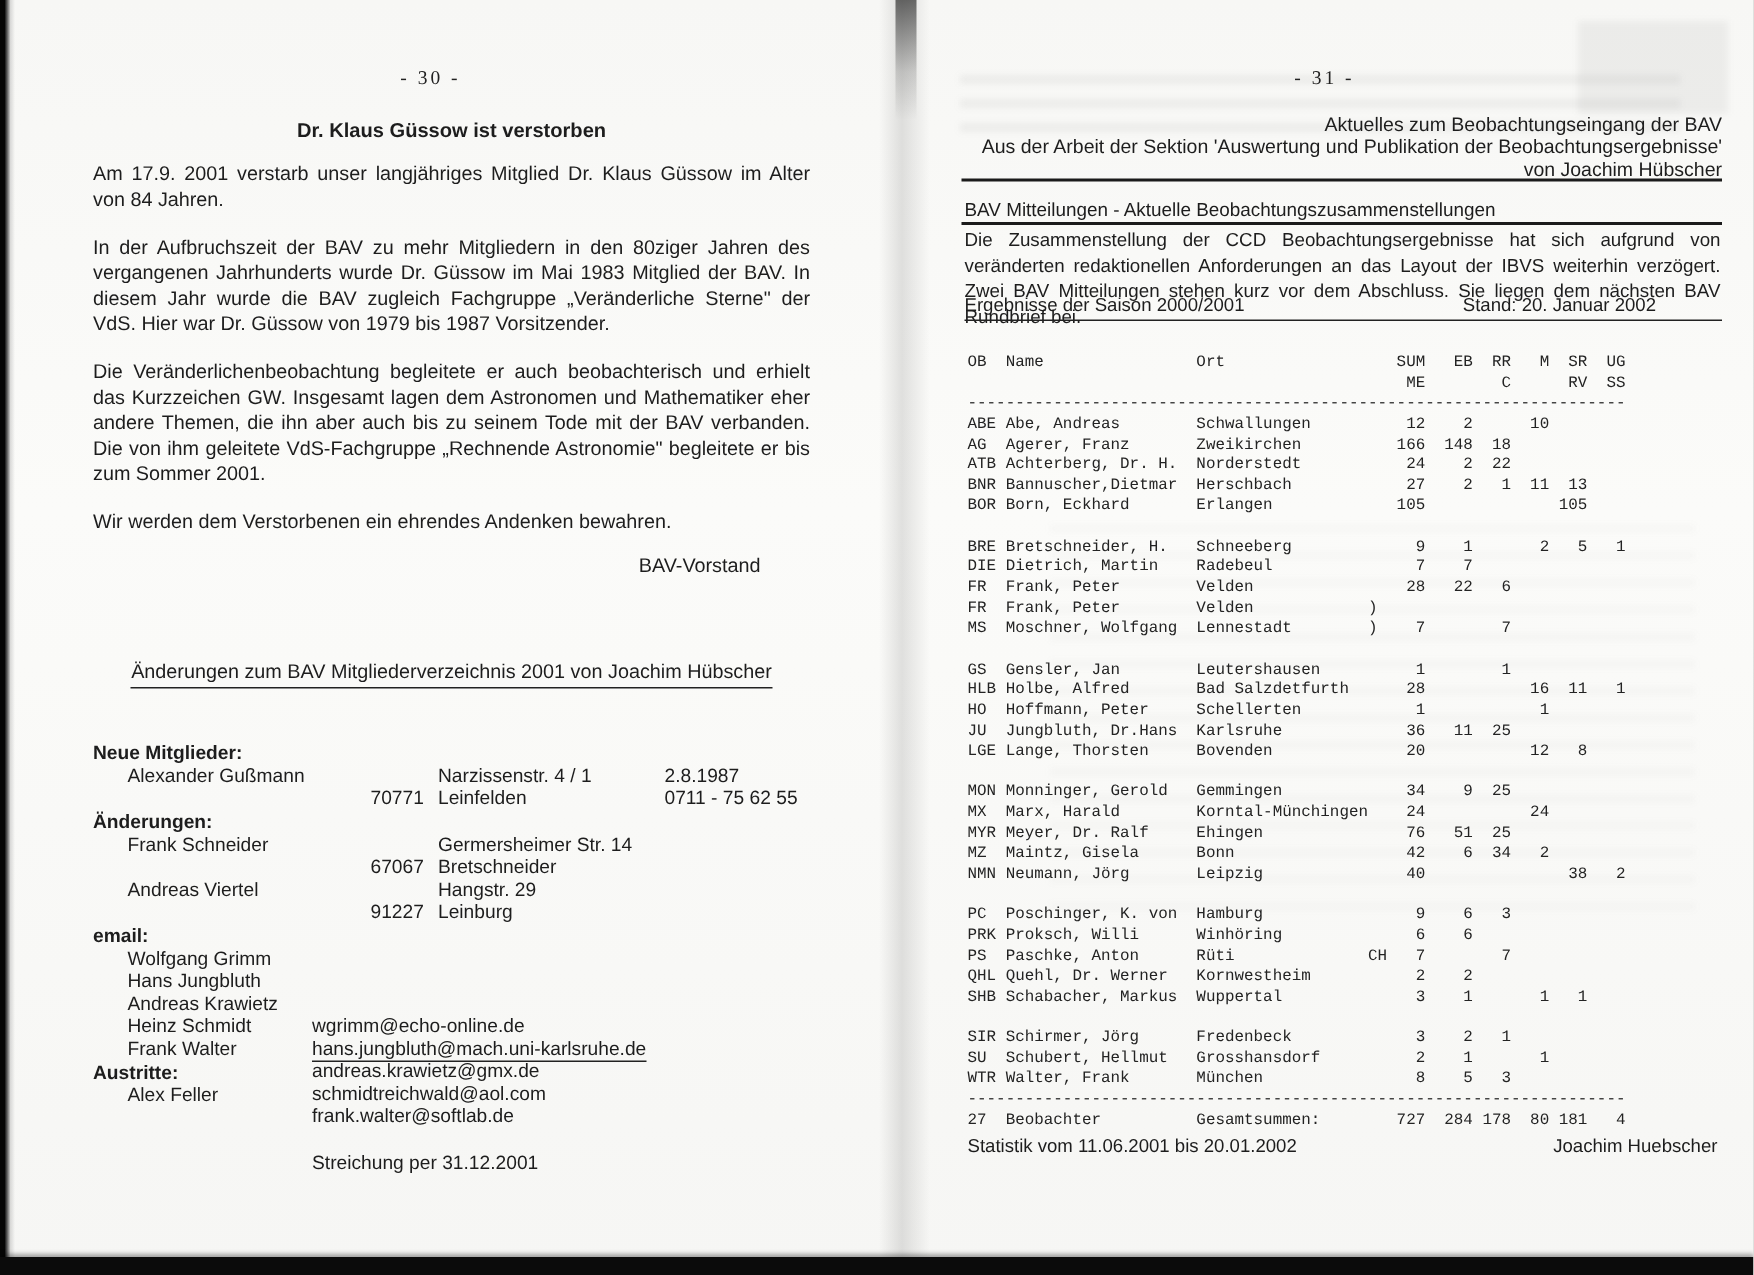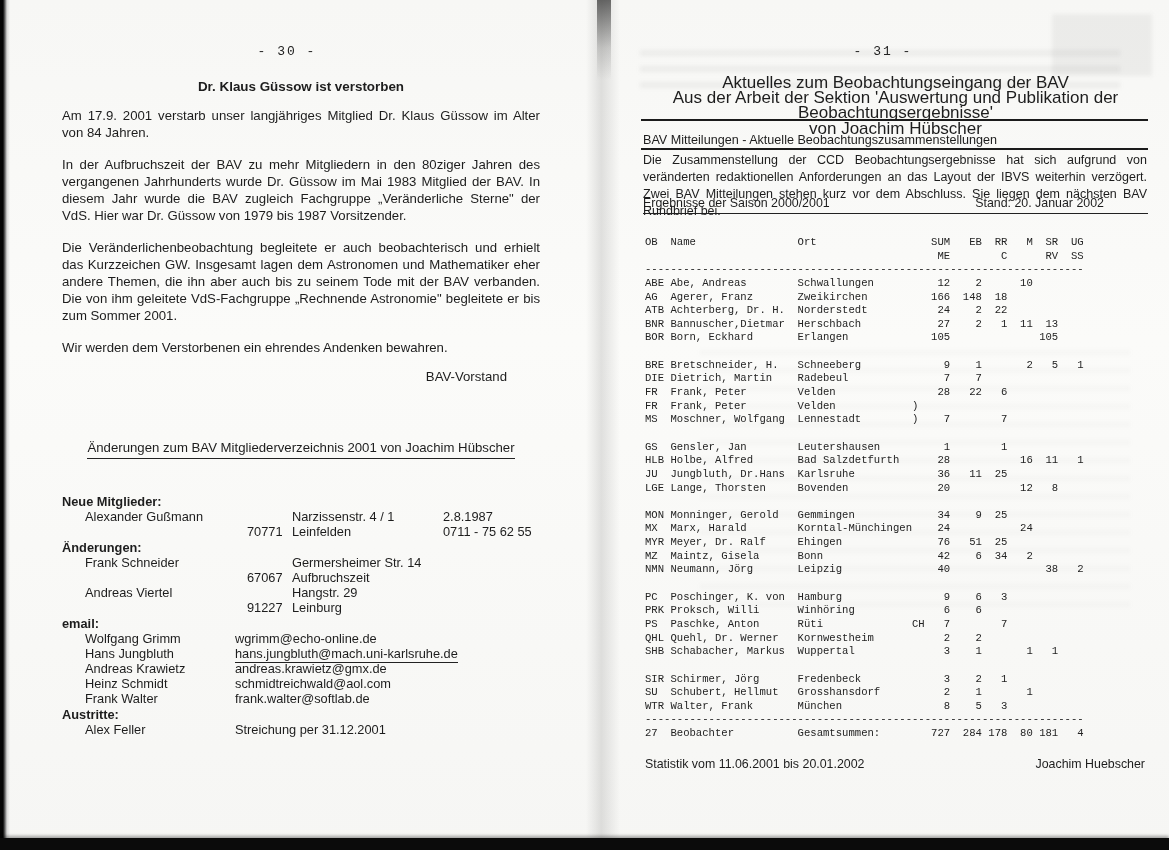--- a/index.html
+++ b/index.html
@@ -14,41 +14,41 @@
     background:linear-gradient(90deg,rgba(0,0,0,0) 0%,rgba(70,70,70,.15) 45%,rgba(0,0,0,0) 100%);}
   .gutter-top{left:597px;top:0;width:14px;height:80px;
     background:linear-gradient(180deg,rgba(15,15,15,.6) 0%,rgba(15,15,15,.15) 60%,rgba(15,15,15,0) 100%);}
   .smudge{filter:blur(2px);pointer-events:none;}
   .sm1{left:640px;top:50px;width:480px;height:48px;
     background:repeating-linear-gradient(180deg,rgba(100,100,100,.08) 0 6px,rgba(0,0,0,0) 6px 16px);}
   .sm2{left:1052px;top:14px;width:100px;height:62px;background:rgba(90,90,90,.07);}
   .sm3{left:700px;top:350px;width:430px;height:260px;
     background:repeating-linear-gradient(180deg,rgba(110,110,110,.035) 0 5px,rgba(0,0,0,0) 5px 18px);}
   
-  .pagenum{font-family:Liberation Mono, monospace;font-size:13px;letter-spacing:2px;color:#222;text-align:center;}
+  .pagenum{font-family:Liberation Serif, serif;font-size:13px;letter-spacing:2px;color:#222;text-align:center;}
   #p30-num{left:62px;top:44px;width:450px;}
   #p30-title{left:62px;top:79px;width:478px;text-align:center;font-weight:bold;font-size:13.4px;}
   #p30-paras{left:62px;top:107px;width:478px;font-size:13.2px;line-height:17px;text-align:justify;}
   #p30-paras p{margin:0 0 15px 0;}
   #p30-sign{left:62px;top:369px;width:445px;text-align:right;font-size:13.2px;}
   #p30-changes-head{left:62px;top:440px;width:478px;text-align:center;font-size:13.2px;}
   #p30-changes-head span{display:inline-block;border-bottom:1.4px solid #222;padding-bottom:3px;}
   #p30-members{left:62px;top:494px;width:490px;font-size:12.8px;}
   .mlabel{font-weight:bold;height:15.2px;line-height:15.2px;}
   .gap-before{}
   .mrow{position:relative;height:15.2px;line-height:15.2px;}
   .c-name{position:absolute;left:23px;}
   .c-plz{position:absolute;left:170px;margin-left:15px;}
   .c-addr{position:absolute;left:230px;}
   .c-extra{position:absolute;left:381px;}
-  .c-val{position:absolute;left:173px;}
+  .c-val{position:absolute;left:146px;margin-top:45px;}
   .u{border-bottom:1px solid #222;padding-bottom:1px;}
   
   #p31-num{left:643px;top:44px;width:480px;}
-  #p31-head{left:643px;top:75px;width:505px;text-align:center;font-size:17px;line-height:15.2px;}
+  #p31-head{left:643px;top:75px;width:505px;text-align:right;font-size:13px;line-height:15.2px;}
   .rule{background:#1b1b1b;height:2px;}
   #rule1{left:641px;top:119px;width:507px;}
   #p31-sec-head{left:643px;top:133px;font-size:12.6px;}
   #rule2{left:641px;top:148px;width:507px;height:1.6px;}
   #p31-para{left:643px;top:152px;width:504px;font-size:12.5px;line-height:16.9px;text-align:justify;}
   #res-title{left:643px;top:196px;width:505px;display:flex;justify-content:space-between;
     font-size:12.4px;border-bottom:1.6px solid #222;padding-bottom:3px;}
   #res-title .right{padding-right:44px;}
   #res-table{left:645px;top:236px;font-family:"Liberation Mono",monospace;font-size:10.6px;line-height:13.65px;color:#232323;}
   .tl{white-space:pre;height:13.65px;}
@@ -89,21 +89,21 @@
         <span class="c-addr">Leinfelden</span>
         <span class="c-extra">0711 - 75 62 55</span>
       </div>
       <div class="mlabel">Änderungen:</div>
       <div class="mrow">
         <span class="c-name">Frank Schneider</span>
         <span class="c-addr">Germersheimer Str. 14</span>
       </div>
       <div class="mrow">
         <span class="c-plz">67067</span>
-        <span class="c-addr">Aufbruchszeit</span>
+        <span class="c-addr">Bretschneider</span>
       </div>
       <div class="mrow">
         <span class="c-name">Andreas Viertel</span>
         <span class="c-addr">Hangstr. 29</span>
       </div>
       <div class="mrow">
         <span class="c-plz">91227</span>
         <span class="c-addr">Leinburg</span>
       </div>
       <div class="mlabel">email:</div>
@@ -160,20 +160,21 @@
       <div class="tl">BOR Born, Eckhard       Erlangen             105              105    </div>
       <div class="tl"></div>
       <div class="tl">BRE Bretschneider, H.   Schneeberg             9    1       2   5   1</div>
       <div class="tl">DIE Dietrich, Martin    Radebeul               7    7                </div>
       <div class="tl">FR  Frank, Peter        Velden                28   22   6            </div>
       <div class="tl">FR  Frank, Peter        Velden            )                          </div>
       <div class="tl">MS  Moschner, Wolfgang  Lennestadt        )    7        7            </div>
       <div class="tl"></div>
       <div class="tl">GS  Gensler, Jan        Leutershausen          1        1            </div>
       <div class="tl">HLB Holbe, Alfred       Bad Salzdetfurth      28           16  11   1</div>
+      <div class="tl">HO  Hoffmann, Peter     Schellerten            1            1        </div>
       <div class="tl">JU  Jungbluth, Dr.Hans  Karlsruhe             36   11  25            </div>
       <div class="tl">LGE Lange, Thorsten     Bovenden              20           12   8    </div>
       <div class="tl"></div>
       <div class="tl">MON Monninger, Gerold   Gemmingen             34    9  25            </div>
       <div class="tl">MX  Marx, Harald        Korntal-Münchingen    24           24        </div>
       <div class="tl">MYR Meyer, Dr. Ralf     Ehingen               76   51  25            </div>
       <div class="tl">MZ  Maintz, Gisela      Bonn                  42    6  34   2        </div>
       <div class="tl">NMN Neumann, Jörg       Leipzig               40               38   2</div>
       <div class="tl"></div>
       <div class="tl">PC  Poschinger, K. von  Hamburg                9    6   3            </div>

